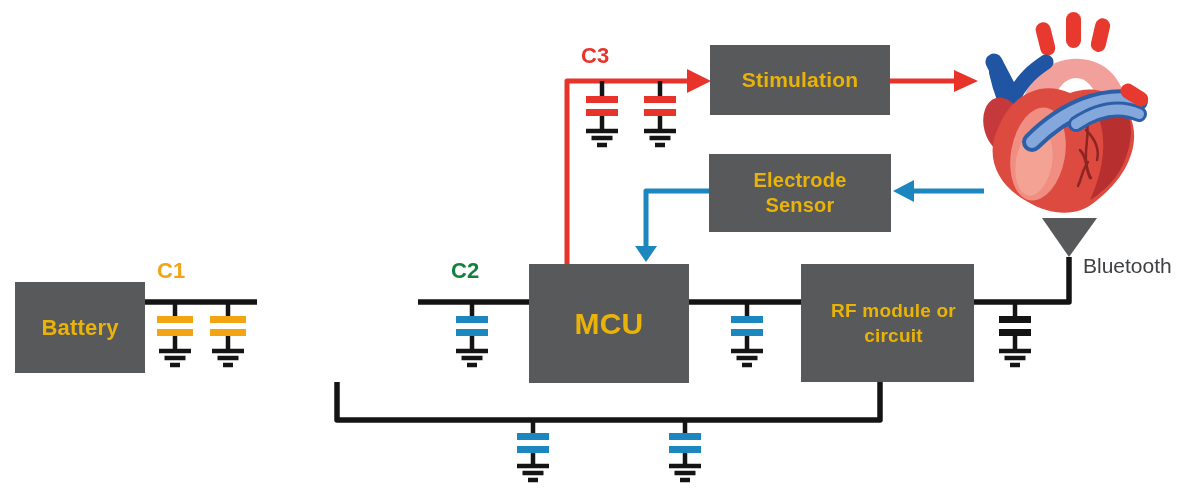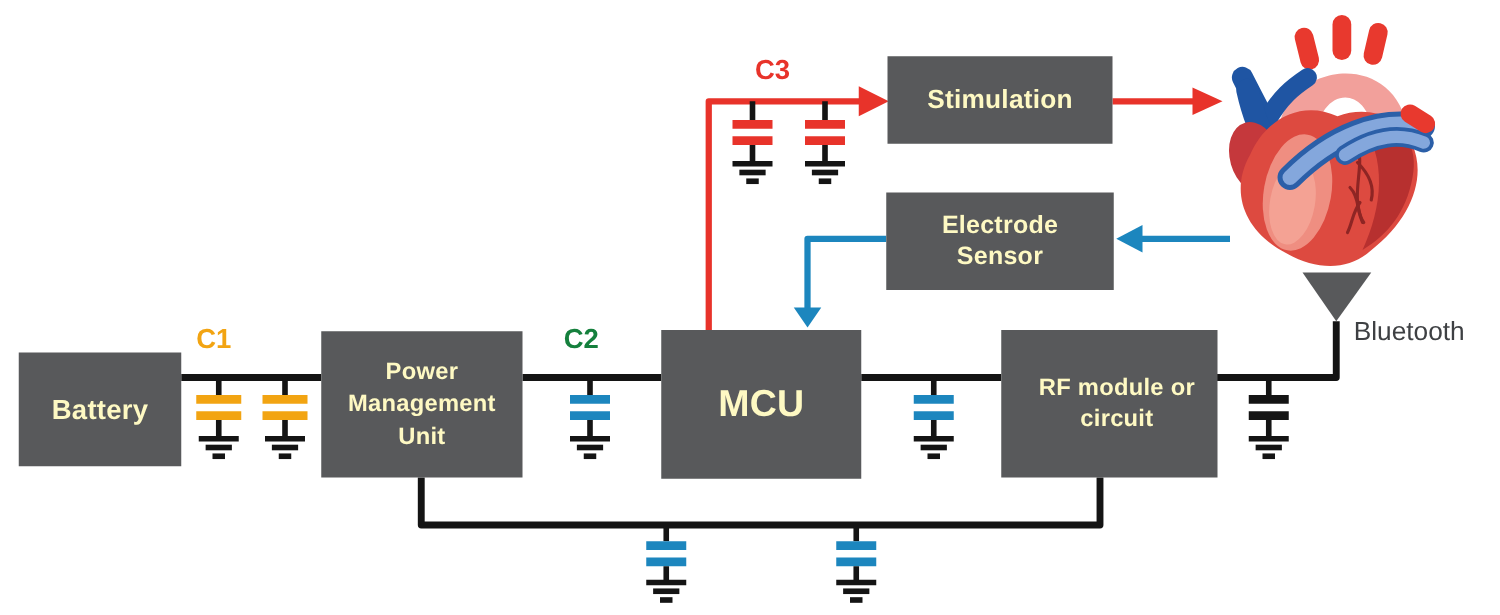--- a/index.html
+++ b/index.html
@@ -2,34 +2,34 @@
 <html><head>
 <meta charset="utf-8">
 <style>
   html,body{margin:0;padding:0;background:#ffffff;}
   .stage{
     position:relative;width:1200px;height:492px;background:#ffffff;
     font-family:"Liberation Sans",sans-serif;overflow:hidden;
   }
   svg.layer{position:absolute;left:0;top:0;}
   .block{
-    position:absolute;background:#58595b;color:#fef9c3;
+    position:absolute;background:#58595b;color:#eab308;
     display:flex;flex-direction:column;justify-content:center;align-items:center;
     text-align:center;font-weight:bold;letter-spacing:.2px;
   }
   .b-battery{left:15px;top:282px;width:130px;height:91px;font-size:22px;}
   .b-pmu{left:257px;top:265px;width:161px;height:117px;font-size:19px;line-height:26px;}
   .b-mcu{left:529px;top:264px;width:160px;height:119px;font-size:30px;}
   .b-rf{left:801px;top:264px;width:161px;height:118px;font-size:19px;line-height:25px;padding-left:12px;}
   .b-stim{left:710px;top:45px;width:180px;height:70px;font-size:21px;}
   .b-es{left:709px;top:154px;width:182px;height:78px;font-size:20px;line-height:25px;}
   .lbl{position:absolute;font-weight:bold;}
   .lbl-c1{left:157px;top:258px;color:#F2A412;font-size:22px;}
   .lbl-c2{left:451px;top:258px;color:#15803d;font-size:22px;}
-  .lbl-c3{left:581px;top:43px;color:#E8332A;font-size:22px;margin-left:23px;}
+  .lbl-c3{left:581px;top:43px;color:#E8332A;font-size:22px;}
   .lbl-bt{left:1083px;top:254px;color:#3E4043;font-size:21px;font-weight:normal;}
 </style>
 </head>
 <body>
 
 <div class="stage">
 
   <svg class="layer" width="1200" height="492" viewBox="0 0 1200 492">
     <defs>
       <g id="gnd" stroke="#141414" stroke-width="4.5" stroke-linecap="butt">
@@ -173,25 +173,20 @@
         <path d="M94 122 C118 106 138 104 157 112" stroke="#84A7DC" stroke-width="10"></path>
       </g>
       <rect x="138" y="84" width="30" height="15" rx="7.5" transform="rotate(32 150 91)" fill="#E8392E"></rect>
     </g>
   </svg>
 
   <div class="block b-battery">
     <div>Battery</div>
   </div>
 
-  <div class="block b-pmu">
-    <div>Power</div>
-    <div>Management</div>
-    <div>Unit</div>
-  </div>
 
   <div class="block b-mcu">
     <div>MCU</div>
   </div>
 
   <div class="block b-rf">
     <div>RF module or</div>
     <div>circuit</div>
   </div>
 

